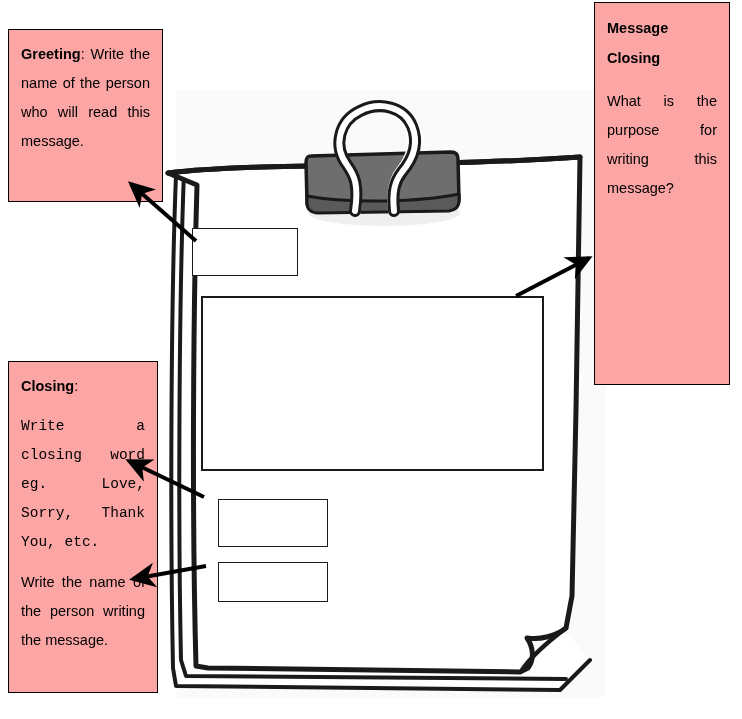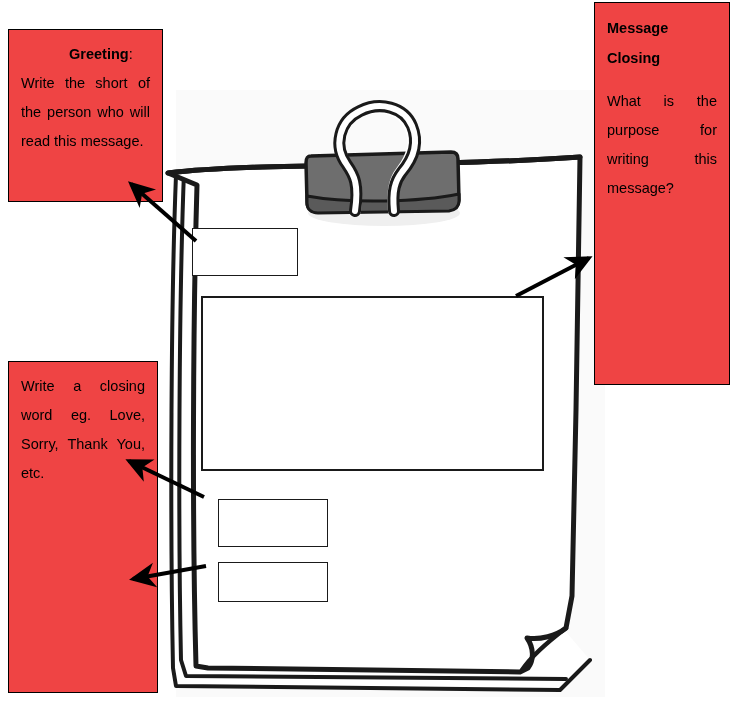--- a/index.html
+++ b/index.html
@@ -16,34 +16,34 @@
   
   .backdrop{
     position:absolute;
     left:176px;top:90px;width:429px;height:607px;
     background:#fafafa;
   }
 
   
   .callout{
     position:absolute;
-    background:#ef4444;
+    background:#fca5a5;
     border:1px solid #000000;
     box-sizing:border-box;
     padding:10px 12px 8px 12px;
     font-size:14.5px;
     line-height:29px;
     color:#000000;
     text-align:justify;
     text-justify:inter-word;
     z-index:40;
   }
   .callout p{margin:0 0 11px 0;}
   .callout p:last-child{margin-bottom:0;}
-  .callout b{font-weight:bold;margin-left:48px;}
+  .callout b{font-weight:bold;}
   .callout .hdr{font-weight:bold;}
 
   #callout-greeting{left:8px;top:29px;width:155px;height:173px;}
   #callout-closing{left:8px;top:361px;width:150px;height:332px;}
   #callout-message{left:594px;top:2px;width:136px;height:383px;}
   #callout-message .title{font-weight:bold;line-height:30px;margin:0 0 14px 0;}
 
   
   #art{position:absolute;left:0;top:0;width:742px;height:719px;z-index:20;}
   #arrows{position:absolute;left:0;top:0;width:742px;height:719px;z-index:45;}
@@ -132,25 +132,27 @@
         <path d="M0,0.4 L6.6,3.5 L0,6.6 L1.9,3.5 Z" fill="#000000"></path>
       </marker>
     </defs>
     <line x1="196" y1="241" x2="131" y2="184" stroke="#000000" stroke-width="4" marker-end="url(#ah)"></line>
     <line x1="516" y1="296" x2="589" y2="258" stroke="#000000" stroke-width="4" marker-end="url(#ah)"></line>
     <line x1="204" y1="497" x2="129" y2="461" stroke="#000000" stroke-width="4" marker-end="url(#ah)"></line>
     <line x1="206" y1="566" x2="133" y2="579" stroke="#000000" stroke-width="4" marker-end="url(#ah)"></line>
   </svg>
 
   <div class="callout" id="callout-greeting">
-    <p><b class="hdr">Greeting</b><span>:</span> <span>Write the short of the person who will read this message.</span></p>
+    <p><b class="hdr">Greeting</b><span>:</span> <span>Write the name of the person who will read this message.</span></p>
   </div>
 
   <div class="callout" id="callout-closing">
-    <p style="">Write a closing word eg. Love, Sorry, Thank You, etc.</p>
+    <p><b class="hdr">Closing</b><span>:</span></p>
+    <p style="font-family:Liberation Mono, monospace;">Write a closing word eg. Love, Sorry, Thank You, etc.</p>
+    <p>Write the name of the person writing the message.</p>
   </div>
 
   <div class="callout" id="callout-message">
     <p class="title">
       <span>Message</span><br>
       <span>Closing</span>
     </p>
     <p>What is the purpose for writing this message?</p>
   </div>
 

